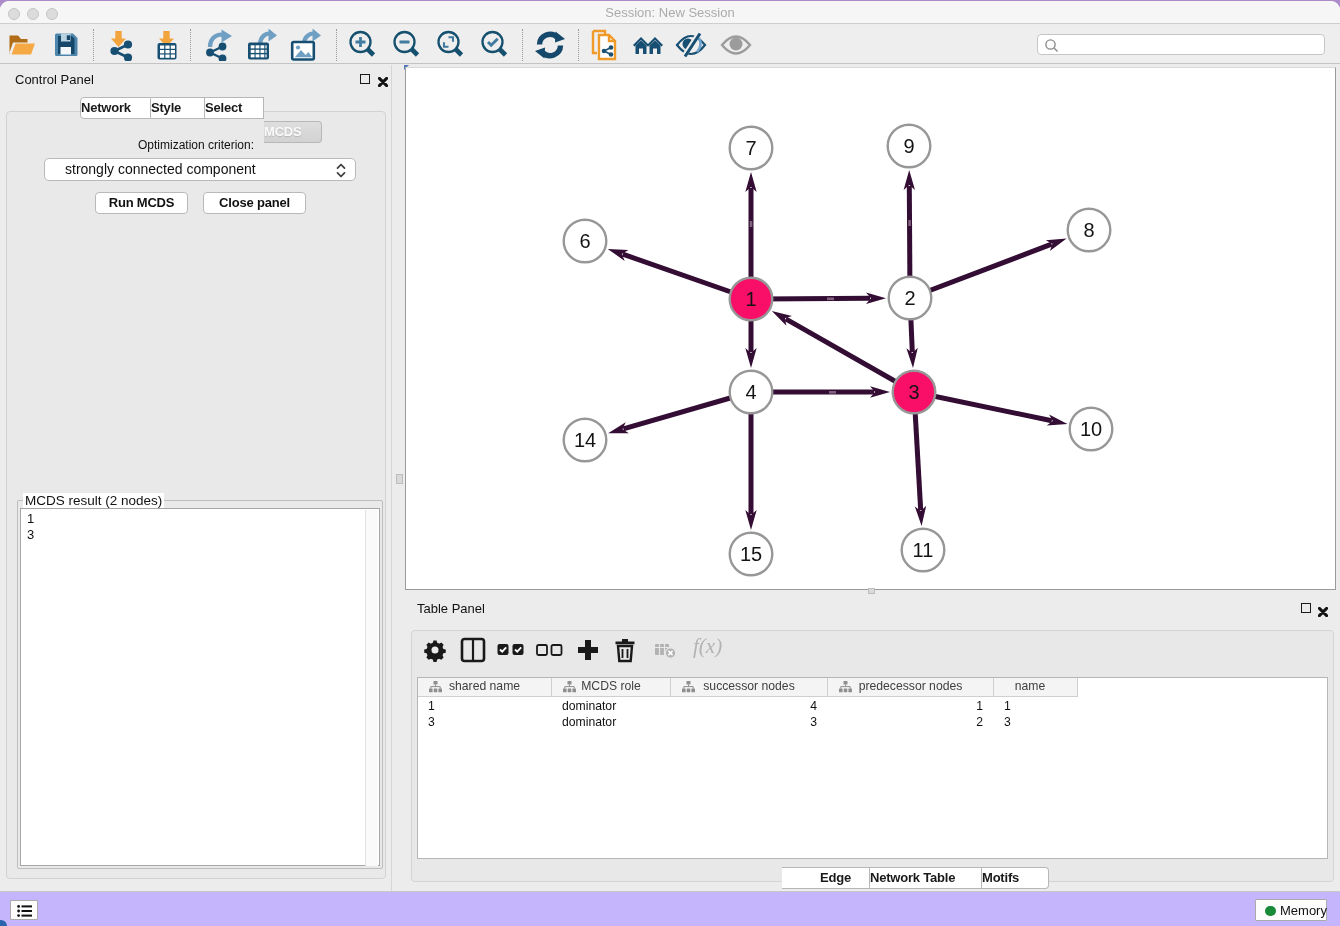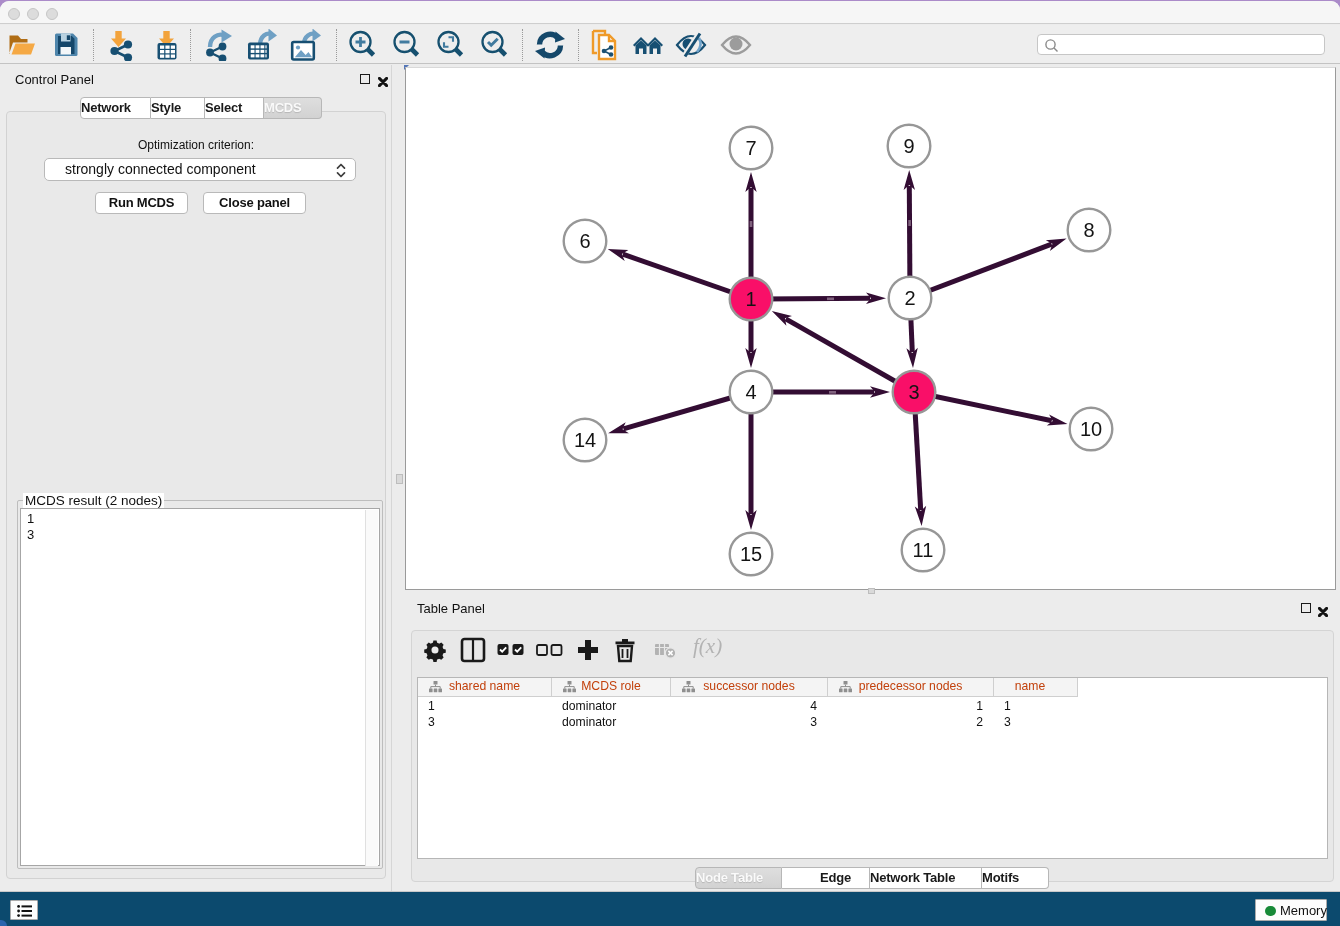--- a/index.html
+++ b/index.html
@@ -17,60 +17,61 @@
 
 #cpanel { position:absolute; left:0; top:64px; width:392px; height:826px; background:#ececec; border-right:1px solid #d6d6d6; }
 #cp-head { position:absolute; left:15px; top:7px; font-size:13px; color:#111; }
 #cp-float { position:absolute; left:360px; top:9px; width:10px; height:10px; border:1.5px solid #1a1a1a; }
 #cp-close { position:absolute; left:378px; top:8px; }
 #cp-body { position:absolute; left:6px; top:46px; width:380px; height:768px; background:#e9e9e9; border:1px solid #d2d2d2; border-radius:4px; }
 .tabrow { position:absolute; font-size:13px; }
 .tab { position:absolute; top:0; height:22px; background:#fff; border:1px solid #b7b7b7; border-left:none; color:#1a1a1a; text-align:left; line-height:20px; font-weight:bold; letter-spacing:-0.2px; }
 .tab.first { border-left:1px solid #b7b7b7; border-radius:4px 0 0 4px; }
 .tab.last { border-radius:0 4px 4px 0; }
-.tab.sel { background:linear-gradient(#dedede,#d2d2d2); color:#fafafa; text-shadow:0 1px 1px rgba(0,0,0,0.15); }
+.tab.sel { background:linear-gradient(#dedede,#d2d2d2); color:#fafafa; text-shadow:0 1px 1px rgba(0,0,0,0.15);margin-top:24px; }
 #opt-label { position:absolute; left:0; top:73px; width:392px; text-align:center; font-size:12px; color:#111; }
 #opt-select { position:absolute; left:44px; top:93px; width:312px; height:23px; background:#fff; border:1px solid #b9b9b9; border-radius:5px; font-size:14px; color:#111; line-height:21px; padding-left:20px; }
 .cbtn { position:absolute; top:127px; height:22px; background:#fff; border:1px solid #b9b9b9; border-radius:4px; font-size:13px; color:#111; text-align:center; line-height:20px; font-weight:bold; letter-spacing:-0.2px; }
 #mcds-group { position:absolute; left:17px; top:435px; width:366px; height:369px; border:1px solid #bdbdbd; border-radius:2px; }
 #mcds-legend { position:absolute; left:5px; top:-8px; background:#ffffff; padding:0 2px; font-size:13.5px; color:#111; }
 #mcds-text { position:absolute; left:2px; top:7px; width:360px; height:358px; background:#fff; border:1px solid #a6a6a6; font-size:13px; color:#111; }
 #mcds-scroll { position:absolute; right:1px; top:1px; width:13px; height:356px; background:#fafafa; border-left:1px solid #e0e0e0; }
 
 #netwin { position:absolute; left:405px; top:66px; width:931px; height:523px; background:#fff; border:1px solid #9a9a9a; border-top-color:#d9d9d9; }
 #nw-title { position:absolute; left:0; top:0; width:929px; height:21px; background:linear-gradient(#f3f3f3,#dadada); border-bottom:1px solid #a6a6a6; }
 .nwtl { position:absolute; top:3.5px; width:12px; height:12px; border-radius:50%; }
 .nwtl svg { padding:1px; }
 #nw-title-text { position:absolute; top:3px; width:100%; text-align:center; font-size:13px; font-weight:bold; color:#191919; }
 
 #tablepanel { position:absolute; left:405px; top:597px; width:935px; height:293px; background:#ececec; }
 #tp-body { position:absolute; left:6px; top:32px; width:923px; height:252px; background:#e8e8e8; border:1px solid #d4d4d4; border-radius:4px; }
 #tp-head { position:absolute; left:12px; top:3px; font-size:13px; color:#111; }
 #tp-float { position:absolute; left:896px; top:5px; width:10px; height:10px; border:1.5px solid #1a1a1a; }
 #tp-close { position:absolute; left:913px; top:5px; }
 #tp-table { position:absolute; left:12px; top:79px; width:911px; height:182px; background:#fff; border:1px solid #b6b6b6; }
-#tp-header { position:absolute; left:0; top:0; width:660px; height:19px; background:#f4f4f4; border-bottom:1px solid #cfcfcf; font-size:12.2px; color:#c2410c; }
+#tp-header { position:absolute; left:0; top:0; width:660px; height:19px; background:#f4f4f4; border-bottom:1px solid #cfcfcf; font-size:12.2px; color:#404040; }
 .thcell { position:absolute; top:0; height:19px; border-right:1px solid #cfcfcf; }
 .thlabel { position:absolute; top:1px; width:100%; text-align:center; }
 .thico { position:absolute; left:11px; top:3px; }
 .trow { position:absolute; font-size:12.2px; color:#111; height:16px; }
 .tcell { position:absolute; }
 .btabs { position:absolute; top:269px; height:21px; font-size:13px; }
 
-#statusbar { position:absolute; left:0; top:890px; width:1340px; height:36px; background:#0c4a6e; border-top:1px solid #c9c9c9; }
+#statusbar { position:absolute; left:0; top:890px; width:1340px; height:36px; background:#c4b5fd; border-top:1px solid #c9c9c9; }
 #sb-btn { position:absolute; left:10px; top:8px; width:28px; height:20px; background:#fdfdfd; border:1px solid #ababab; border-radius:1px; }
 #mem-btn { position:absolute; left:1255px; top:7px; width:72px; height:22px; background:#fdfdfd; border:1px solid #ababab; border-radius:1px; font-size:13px; color:#111; }
 </style>
 </head>
 <body>
 <div id="win">
   <div id="titlebar">
     <div class="tl" style="left:8px;"></div>
     <div class="tl" style="left:27px;"></div>
     <div class="tl" style="left:46px;"></div>
+    <div id="title-text">Session: New Session</div>
   </div>
   <div id="toolbar">
     <svg class="tbi" style="left:5px;" width="32" height="32" viewBox="0 0 32 32">
       <path d="M4.5 25 V6.5 h8.5 l3 3.5 h6.5 v3.5 h-14.5 l-4 11.5 z" fill="#b06d15"></path>
       <path d="M6.5 25.5 l4 -11 h19.5 l-4 11 z" fill="#f5a945"></path>
     </svg>
     <svg class="tbi" style="left:49px;" width="32" height="32" viewBox="0 0 32 32">
       <path d="M7.5 4.5 h16.5 l4.5 4.5 v16.5 a1.5 1.5 0 0 1 -1.5 1.5 h-19.5 a1.5 1.5 0 0 1 -1.5 -1.5 v-19.5 a1.5 1.5 0 0 1 1.5 -1.5 z" fill="#4e85ab"></path>
       <path d="M9 7 h13.8 l2.7 2.7 v15.3 h-16.5 z" fill="#15476a"></path>
       <rect x="12" y="4.5" width="9.5" height="8" fill="#b9d2e1"></rect>

